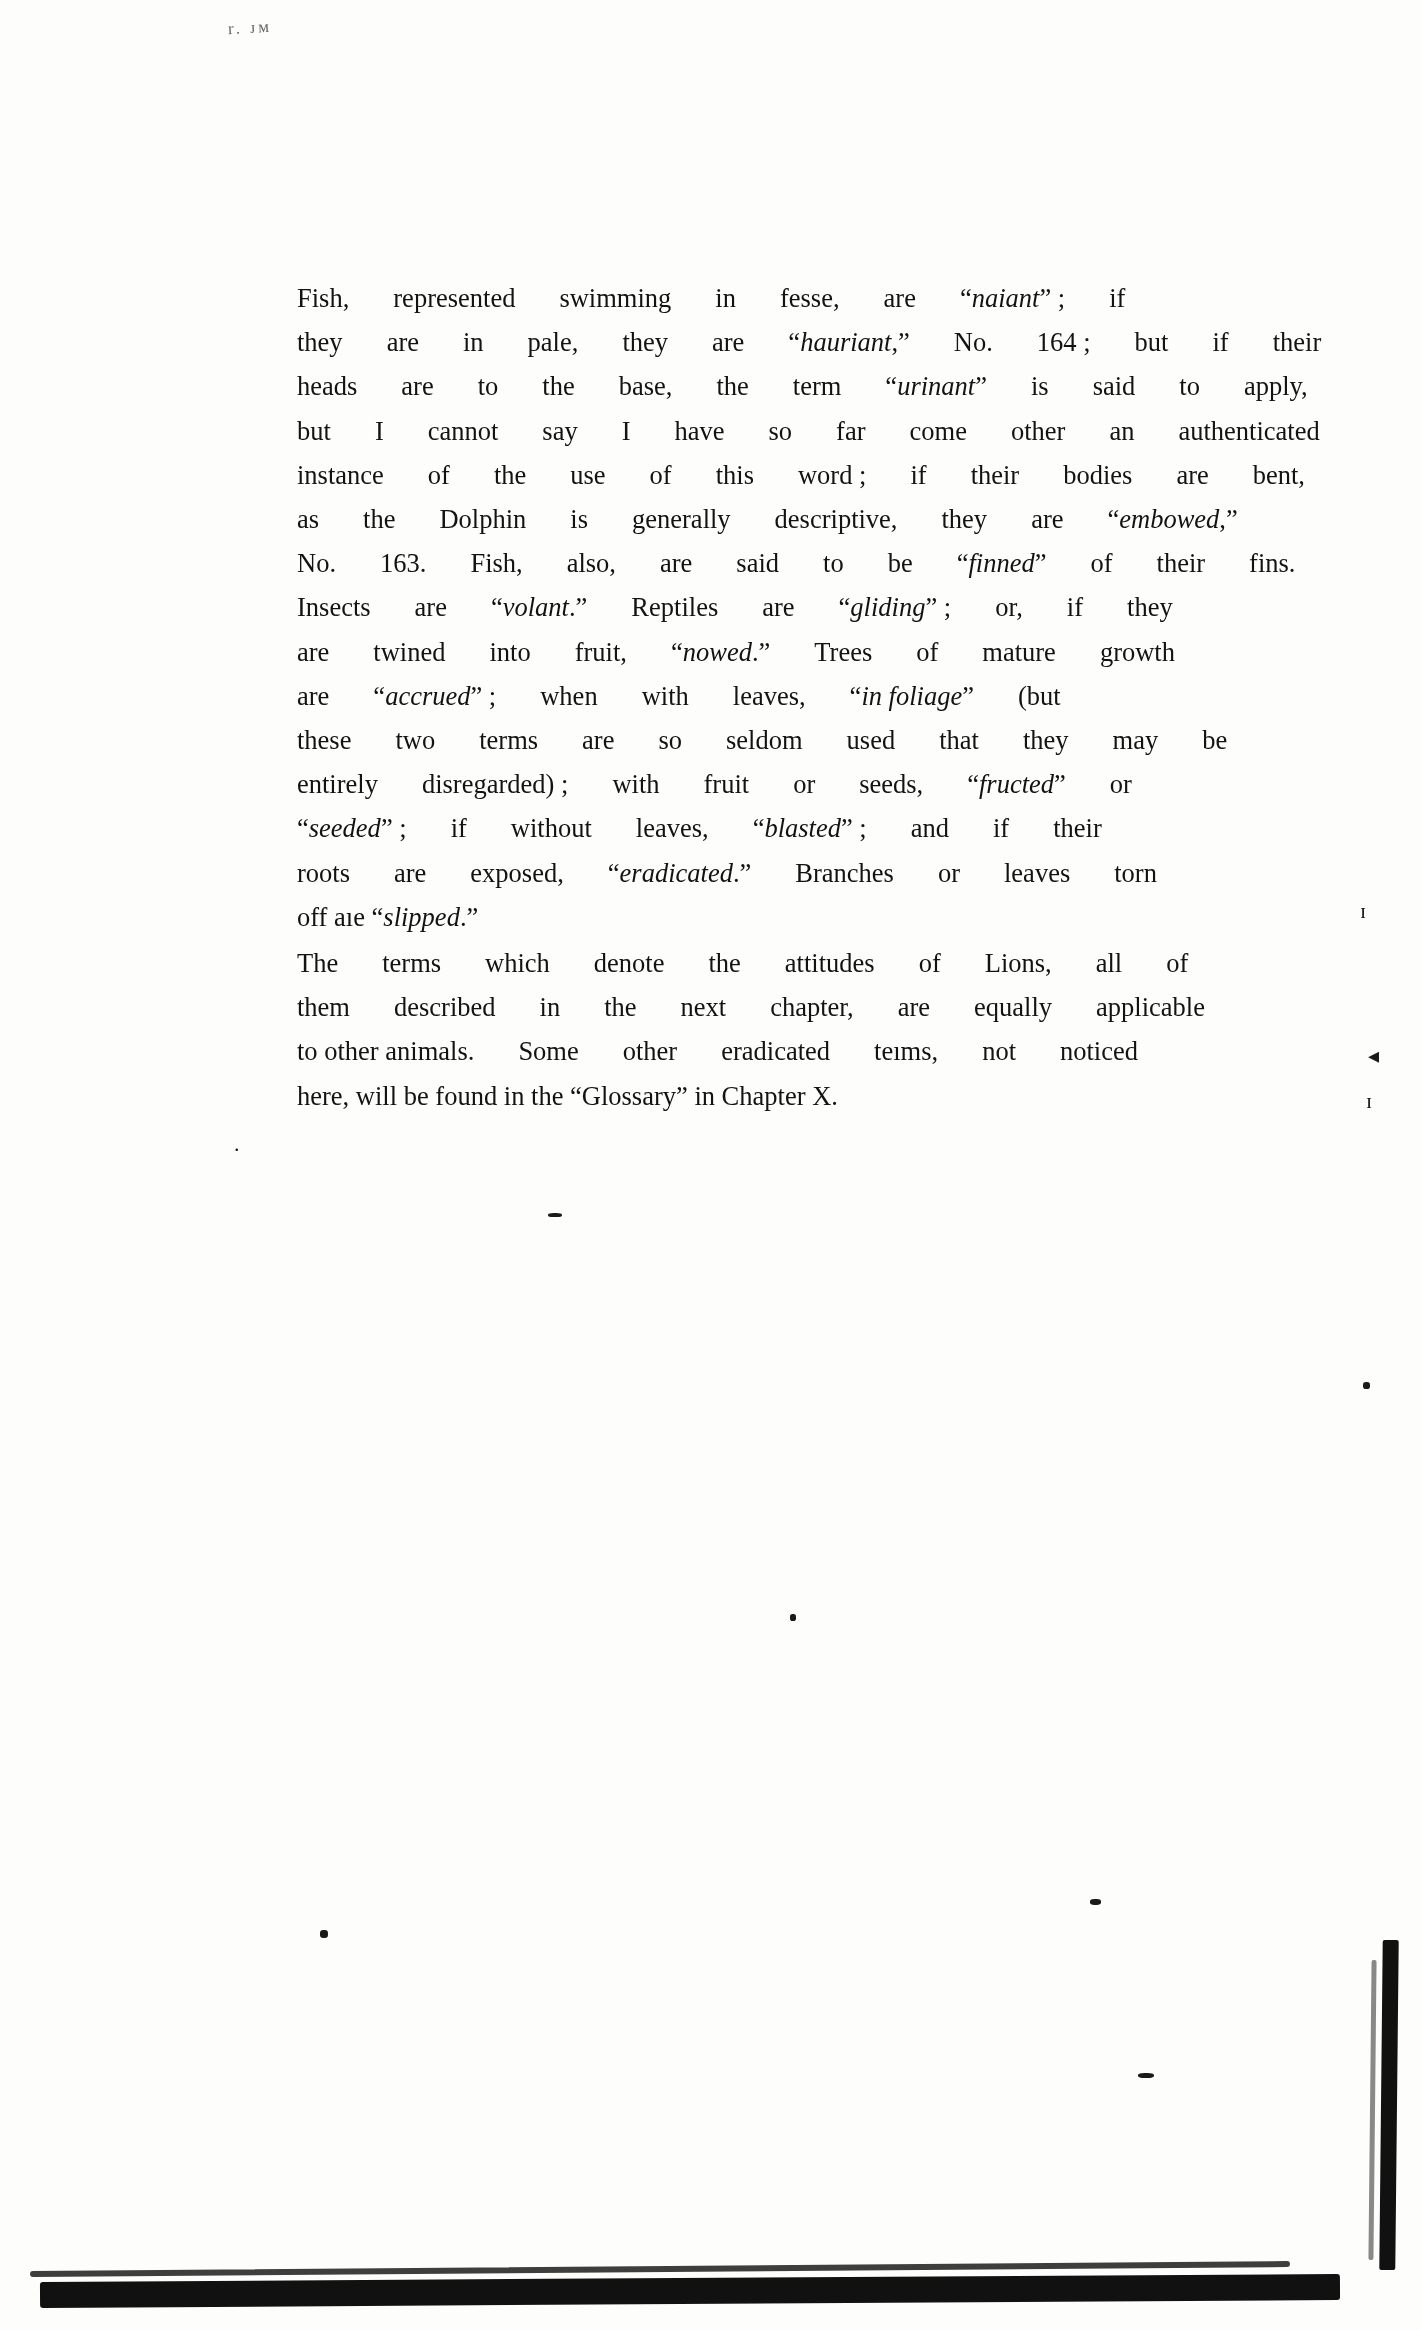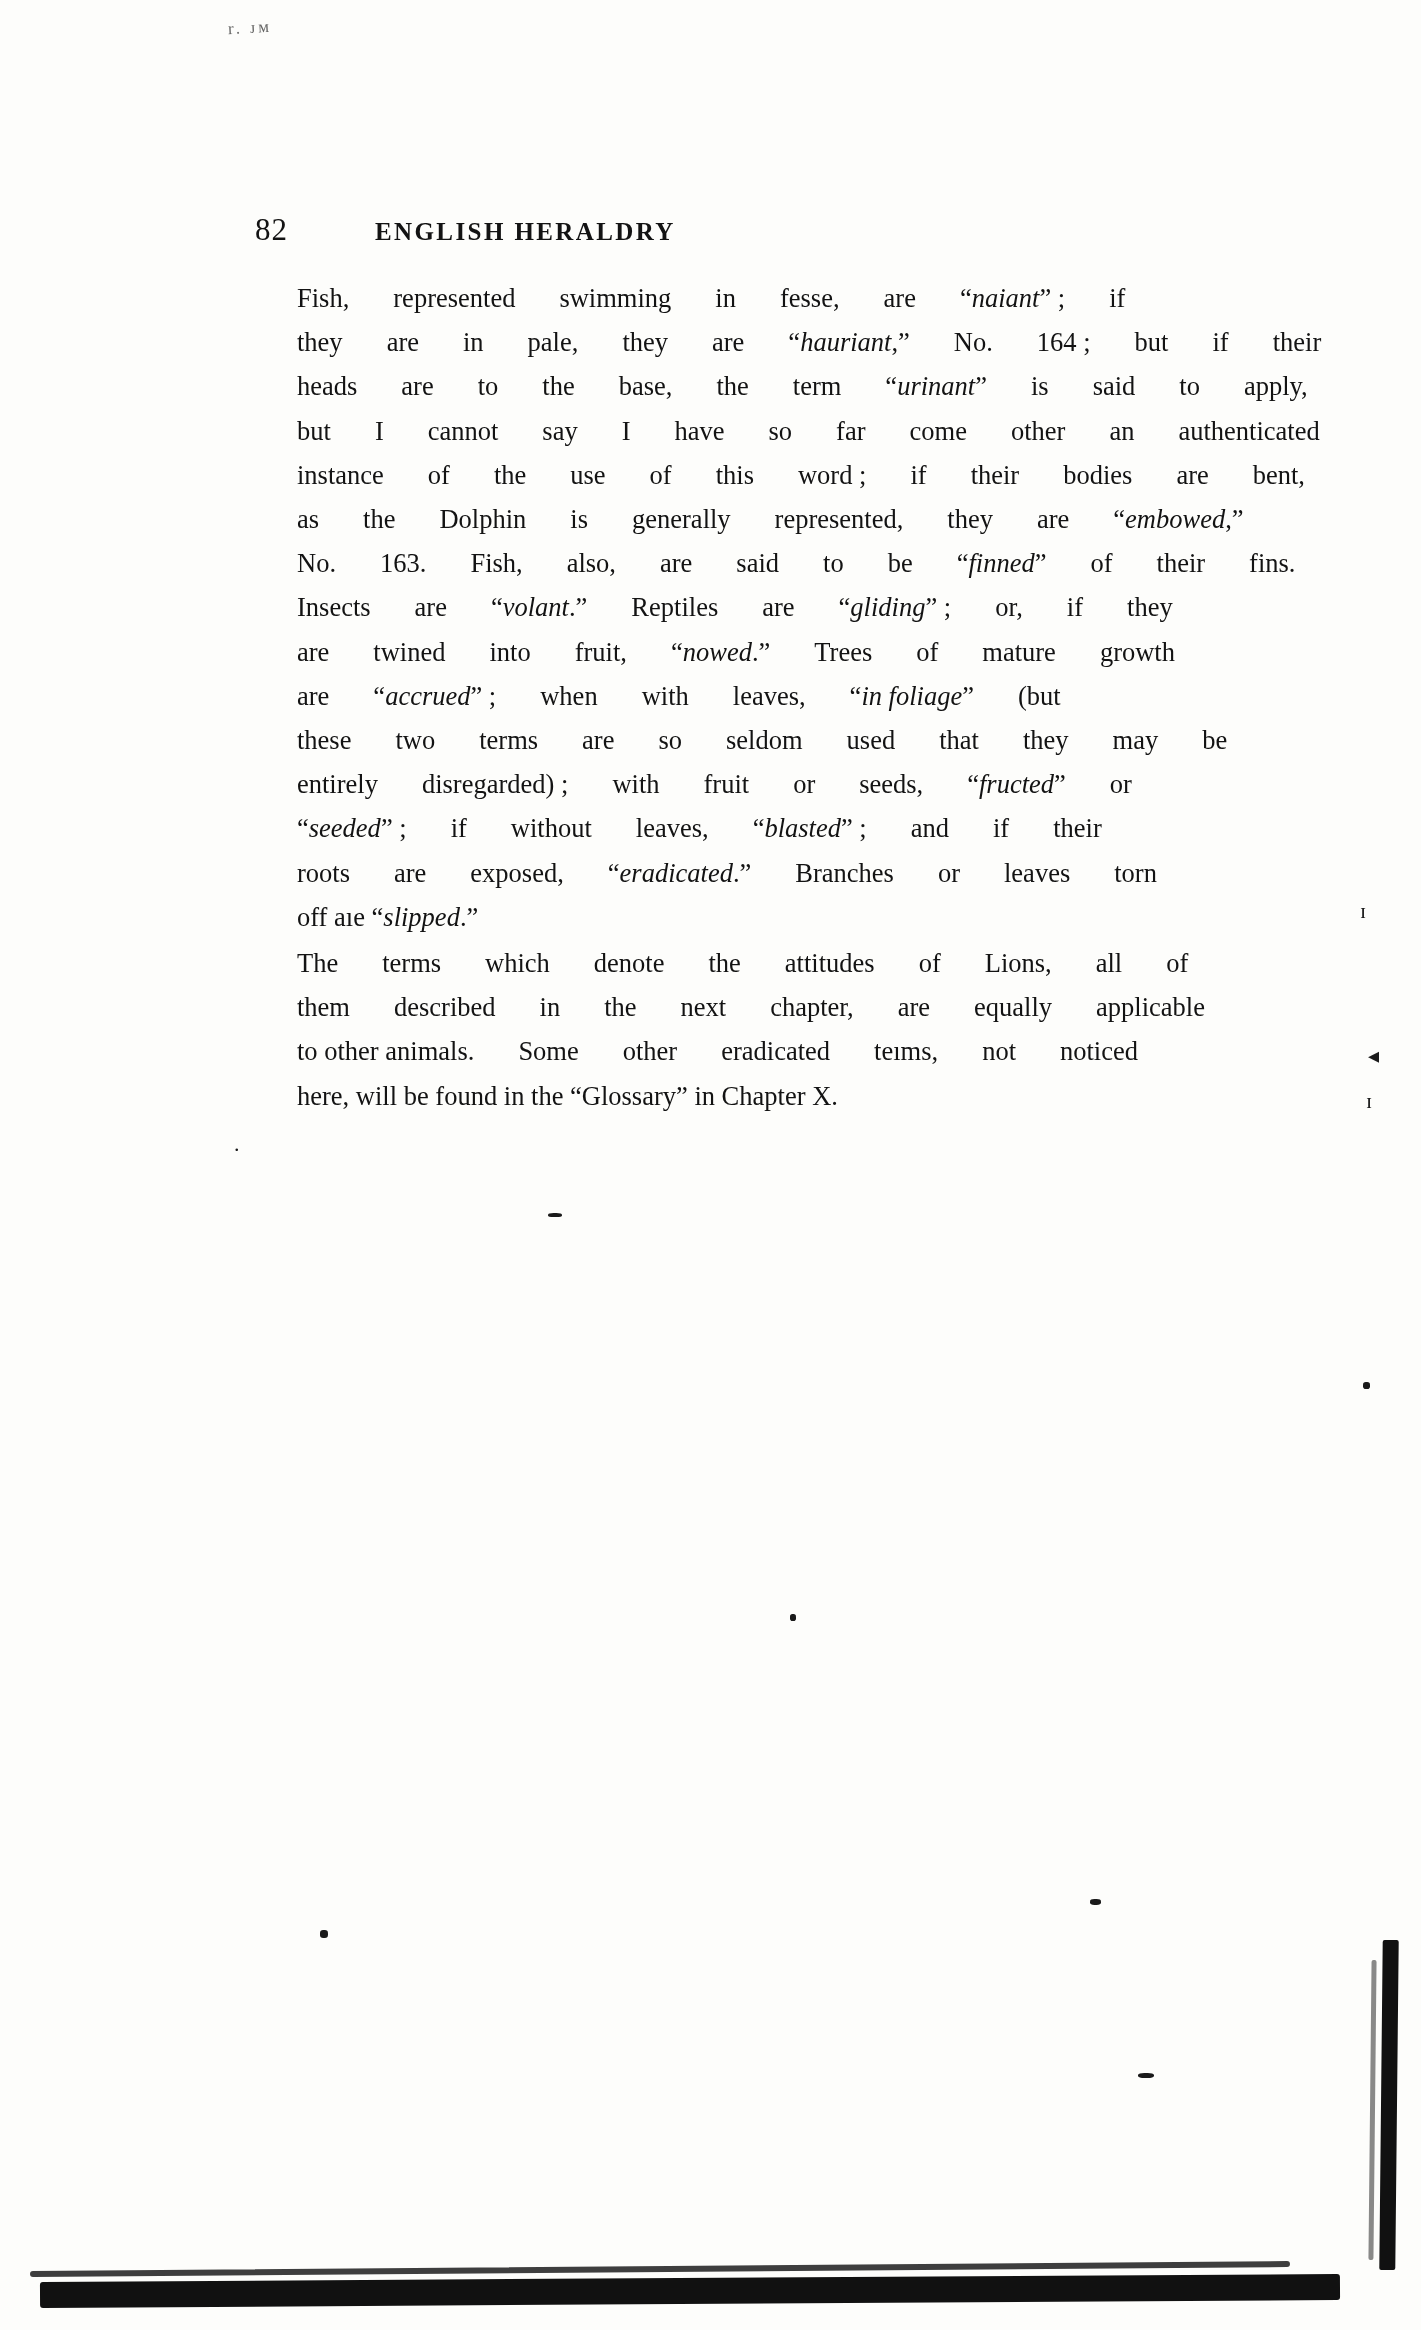--- a/index.html
+++ b/index.html
@@ -126,24 +126,20 @@
     line-height: 1;
   }
 </style>
 </head>
 <body>
 
 <div class="page">
 
   <div class="corner-mark">r.  ᴊᴍ</div>
 
-  <div class="header-row">
-    <div class="folio">82</div>
-    <div class="running-head">ENGLISH HERALDRY</div>
-  </div>
 
   <div class="body">
 
     <p class="para">
       <span class="line j">
           <span>Fish,</span>
           <span>represented</span>
           <span>swimming</span>
           <span>in</span>
           <span>fesse,</span>
@@ -206,21 +202,21 @@
           <span>bodies</span>
           <span>are</span>
           <span>bent,</span>
         </span>
       <span class="line j">
           <span>as</span>
           <span>the</span>
           <span>Dolphin</span>
           <span>is</span>
           <span>generally</span>
-          <span>represented,</span>
+          <span>descriptive,</span>
           <span>they</span>
           <span>are</span>
           <span>“<i>embowed</i>,”</span>
         </span>
       <span class="line j">
           <span>No.</span>
           <span>163.</span>
           <span>Fish,</span>
           <span>also,</span>
           <span>are</span>

